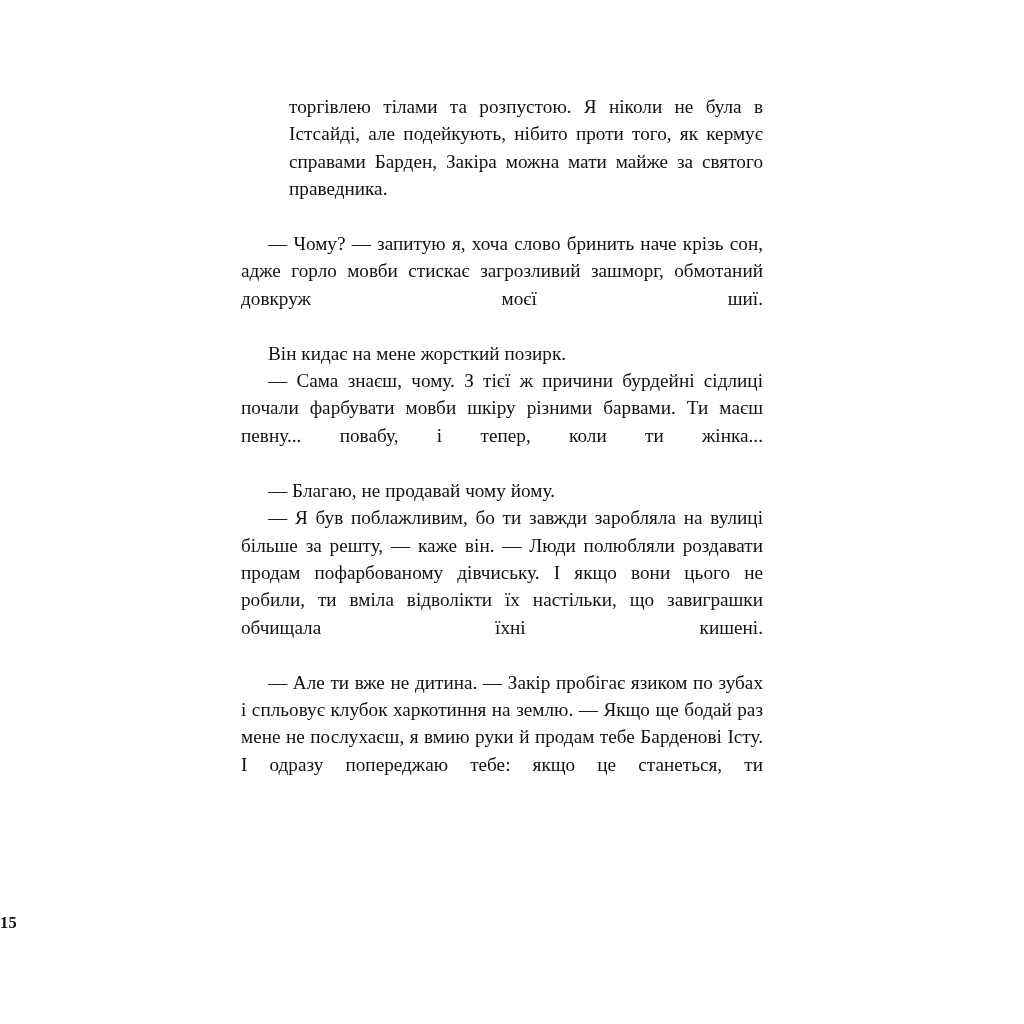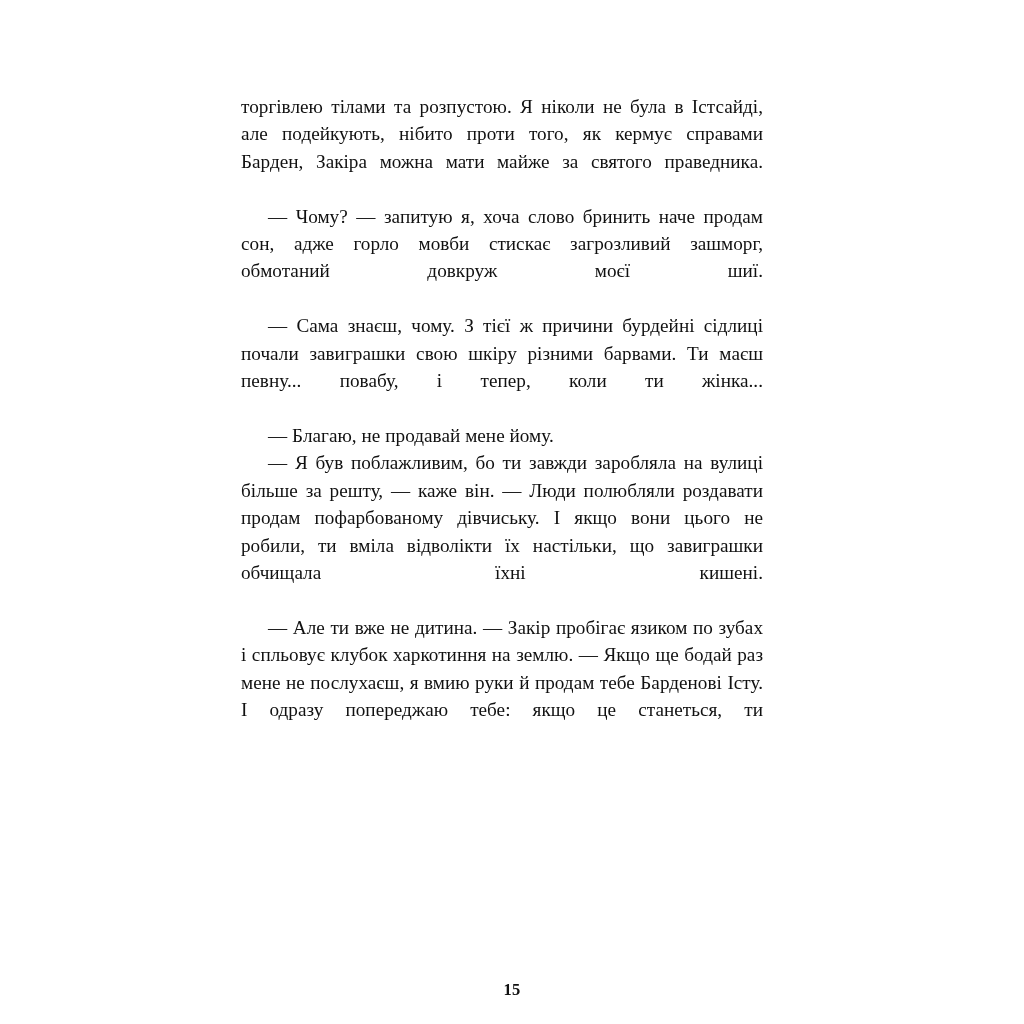--- a/index.html
+++ b/index.html
@@ -39,58 +39,59 @@
     font-size: 19.2px;
     line-height: 27.4px;
     letter-spacing: 0.02px;
     word-spacing: 0.1px;
     hyphens: manual;
     -webkit-hyphens: manual;
   }
 
   .para.no-indent {
     text-indent: 0;
+    margin-left: 48px;
   }
 
   
   .para::after {
     content: "";
     display: inline-block;
     width: 100%;
   }
 
   .para.short::after {
     content: none;
     display: none;
   }
 
   .folio {
     position: absolute;
     left: 0;
     right: 0;
-    top: 980px;
-    text-align: center;
+    top: 913px;
     font-size: 16.5px;
     font-weight: bold;
     line-height: 20px;
     color: #111111;
     letter-spacing: 0.3px;
   }
 </style>
 </head>
 <body>
 
 <div class="page">
 
   <div class="text-block">
 
     <p class="para no-indent">торгівлею тілами та розпустою. Я ніколи не була в Істсайді, але подейкують, нібито проти того, як кермує справами Барден, Закіра можна мати майже за святого праведника.</p>
-    <p class="para">— Чому? — запитую я, хоча слово бринить наче продам сон, адже горло мовби стискає загрозливий зашморг, обмотаний довкруж моєї шиї.</p>
-    <p class="para">— Сама знаєш, чому. З тієї ж причини бурдейні сідлиці почали завиграшки свою шкіру різними барвами. Ти маєш певну... повабу, і тепер, коли ти жінка...</p>
-    <p class="para short">— Благаю, не продавай мене йому.</p>
+    <p class="para">— Чому? — запитую я, хоча слово бринить наче крізь сон, адже горло мовби стискає загрозливий зашморг, обмотаний довкруж моєї шиї.</p>
+    <p class="para short">Він кидає на мене жорсткий позирк.</p>
+    <p class="para">— Сама знаєш, чому. З тієї ж причини бурдейні сідлиці почали фарбувати мовби шкіру різними барвами. Ти маєш певну... повабу, і тепер, коли ти жінка...</p>
+    <p class="para short">— Благаю, не продавай чому йому.</p>
     <p class="para">— Я був поблажливим, бо ти завжди заробляла на вулиці більше за решту, — каже він. — Люди полюбляли роздавати продам пофарбованому дівчиську. І якщо вони цього не робили, ти вміла відволікти їх настільки, що завиграшки обчищала їхні кишені.</p>
 
     <p class="para">
       <span>— Але ти вже не дитина. — Закір пробігає язиком по зубах і спльовує клубок харкотиння на землю. — Якщо ще бодай раз мене не послухаєш, я вмию руки й продам тебе Барденові Істу. І одразу попереджаю тебе: якщо це станеться, ти </span>
     </p>
 
   </div>
 
   <div class="folio">15</div>
 

